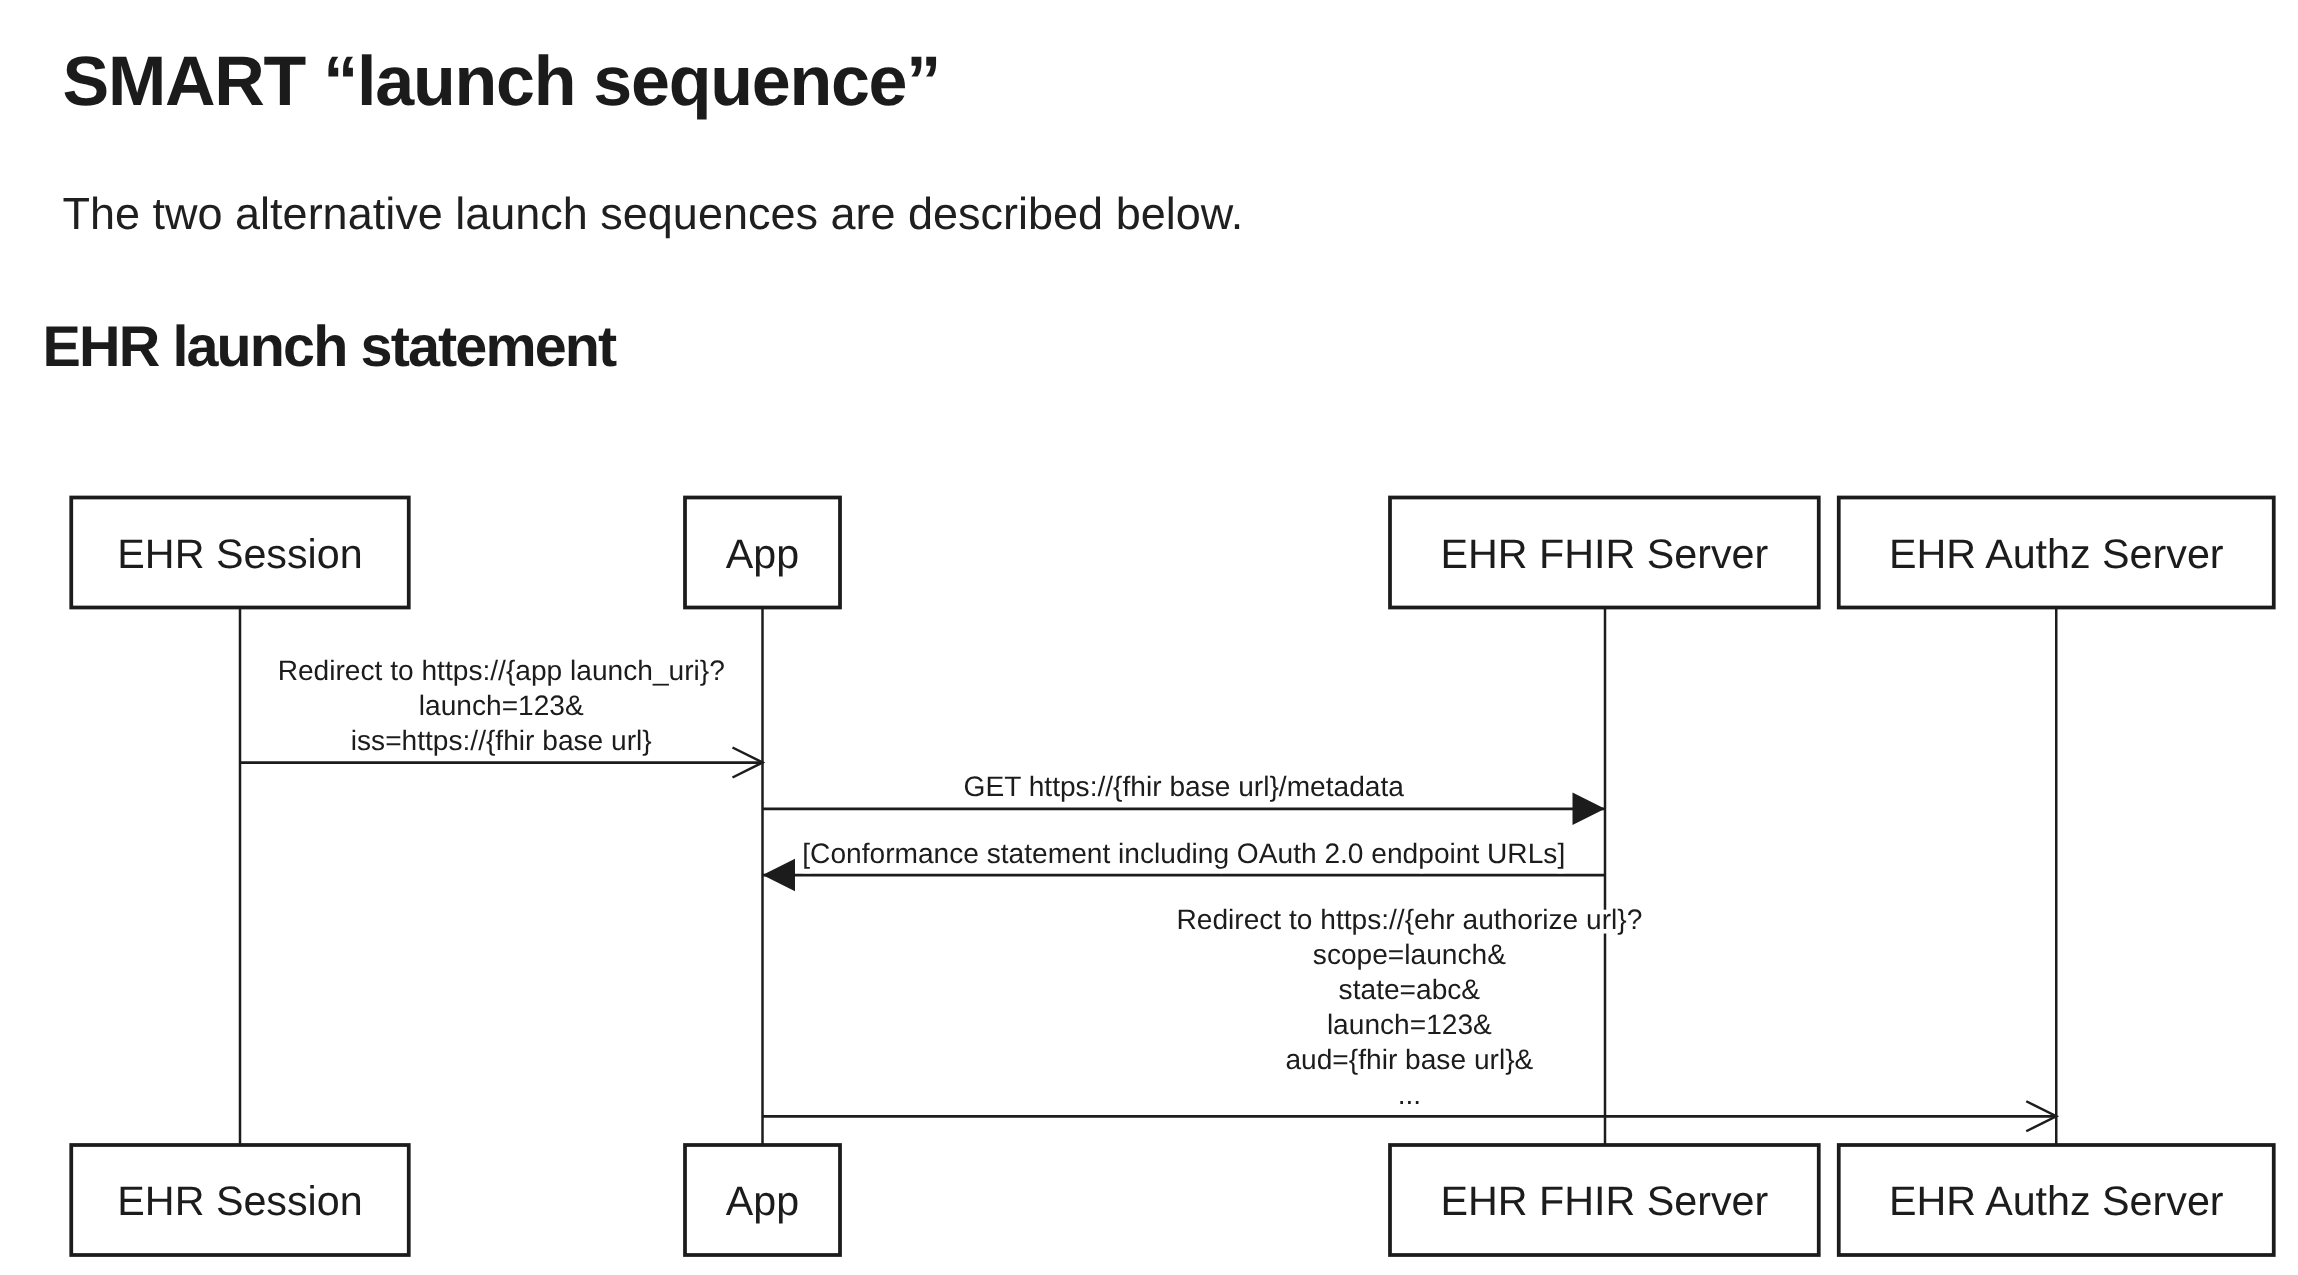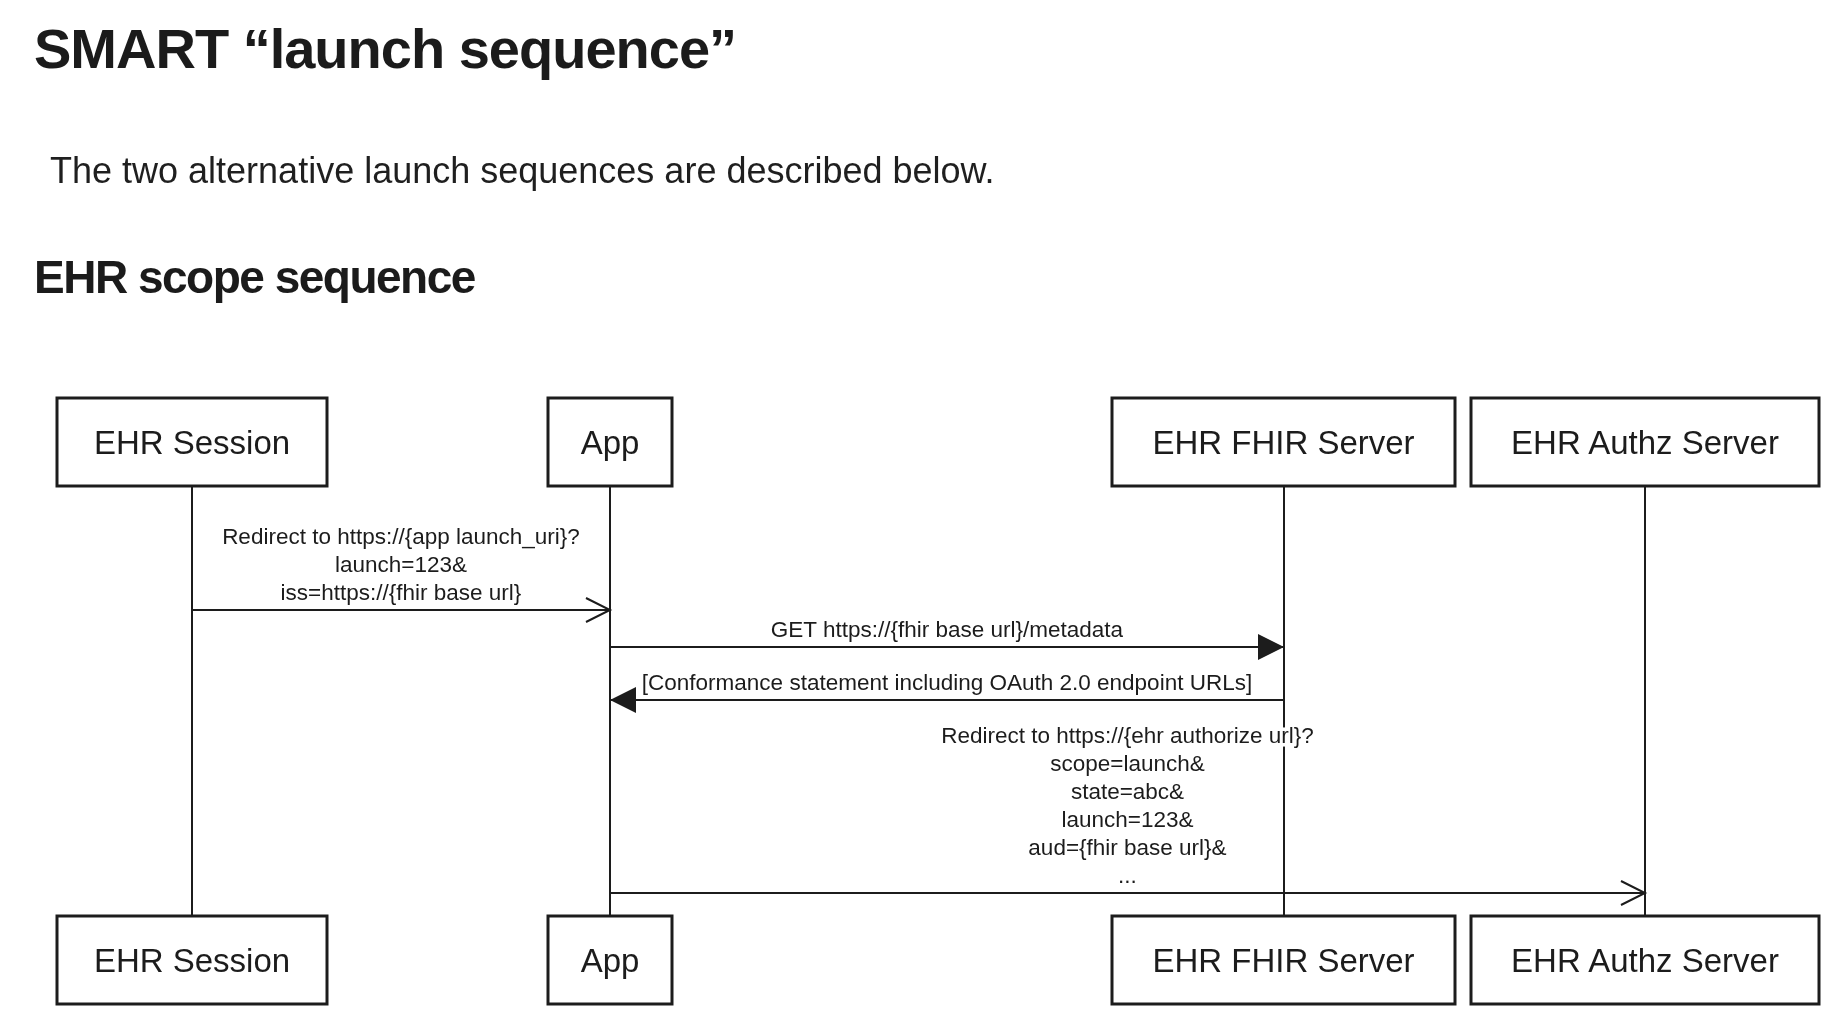--- a/index.html
+++ b/index.html
@@ -8,21 +8,21 @@
     width: 1838px;
     height: 1020px;
     background: #ffffff;
     overflow: hidden;
     font-family: "Liberation Sans", sans-serif;
     color: #1b1b1b;
   }
   .page h1 {
     position: absolute;
     left: 34px; top: 16px;
-    margin: 0;
+    margin: 16px;
     font-size: 56px;
     font-weight: 600;
     letter-spacing: -1px;
     color: #1b1b1b;
     text-align: right;
   }
   .page p.intro {
     position: absolute;
     left: 50px; top: 150px;
     margin: 0;
@@ -48,21 +48,21 @@
   }
   svg.seq text.actor { font-size: 33px; }
   svg.seq text.msg   { font-size: 22.5px; paint-order: stroke; stroke: #ffffff; stroke-width: 7px; stroke-linejoin: round; }
 </style>
 </head>
 <body>
 
 <div class="page">
   <h1>SMART “launch sequence”</h1>
   <p class="intro">The two alternative launch sequences are described below.</p>
-  <h2>EHR scope sequence</h2>
+  <h2>EHR launch statement</h2>
   <svg class="seq" id="seq" viewBox="0 0 1838 1020" xmlns="http://www.w3.org/2000/svg">
       <line x1="192" y1="486" x2="192" y2="916" stroke="#1c1c1c" stroke-width="2"></line>
       <line x1="610" y1="486" x2="610" y2="916" stroke="#1c1c1c" stroke-width="2"></line>
       <line x1="1284" y1="486" x2="1284" y2="916" stroke="#1c1c1c" stroke-width="2"></line>
       <line x1="1645" y1="486" x2="1645" y2="916" stroke="#1c1c1c" stroke-width="2"></line>
       <rect x="57" y="398" width="270" height="88" fill="#ffffff" stroke="#1c1c1c" stroke-width="3"></rect>
       <text x="192" y="454" text-anchor="middle" fill="#1c1c1c" class="actor">EHR Session</text>
       <rect x="548" y="398" width="124" height="88" fill="#ffffff" stroke="#1c1c1c" stroke-width="3"></rect>
       <text x="610" y="454" text-anchor="middle" fill="#1c1c1c" class="actor">App</text>
       <rect x="1112" y="398" width="343" height="88" fill="#ffffff" stroke="#1c1c1c" stroke-width="3"></rect>

